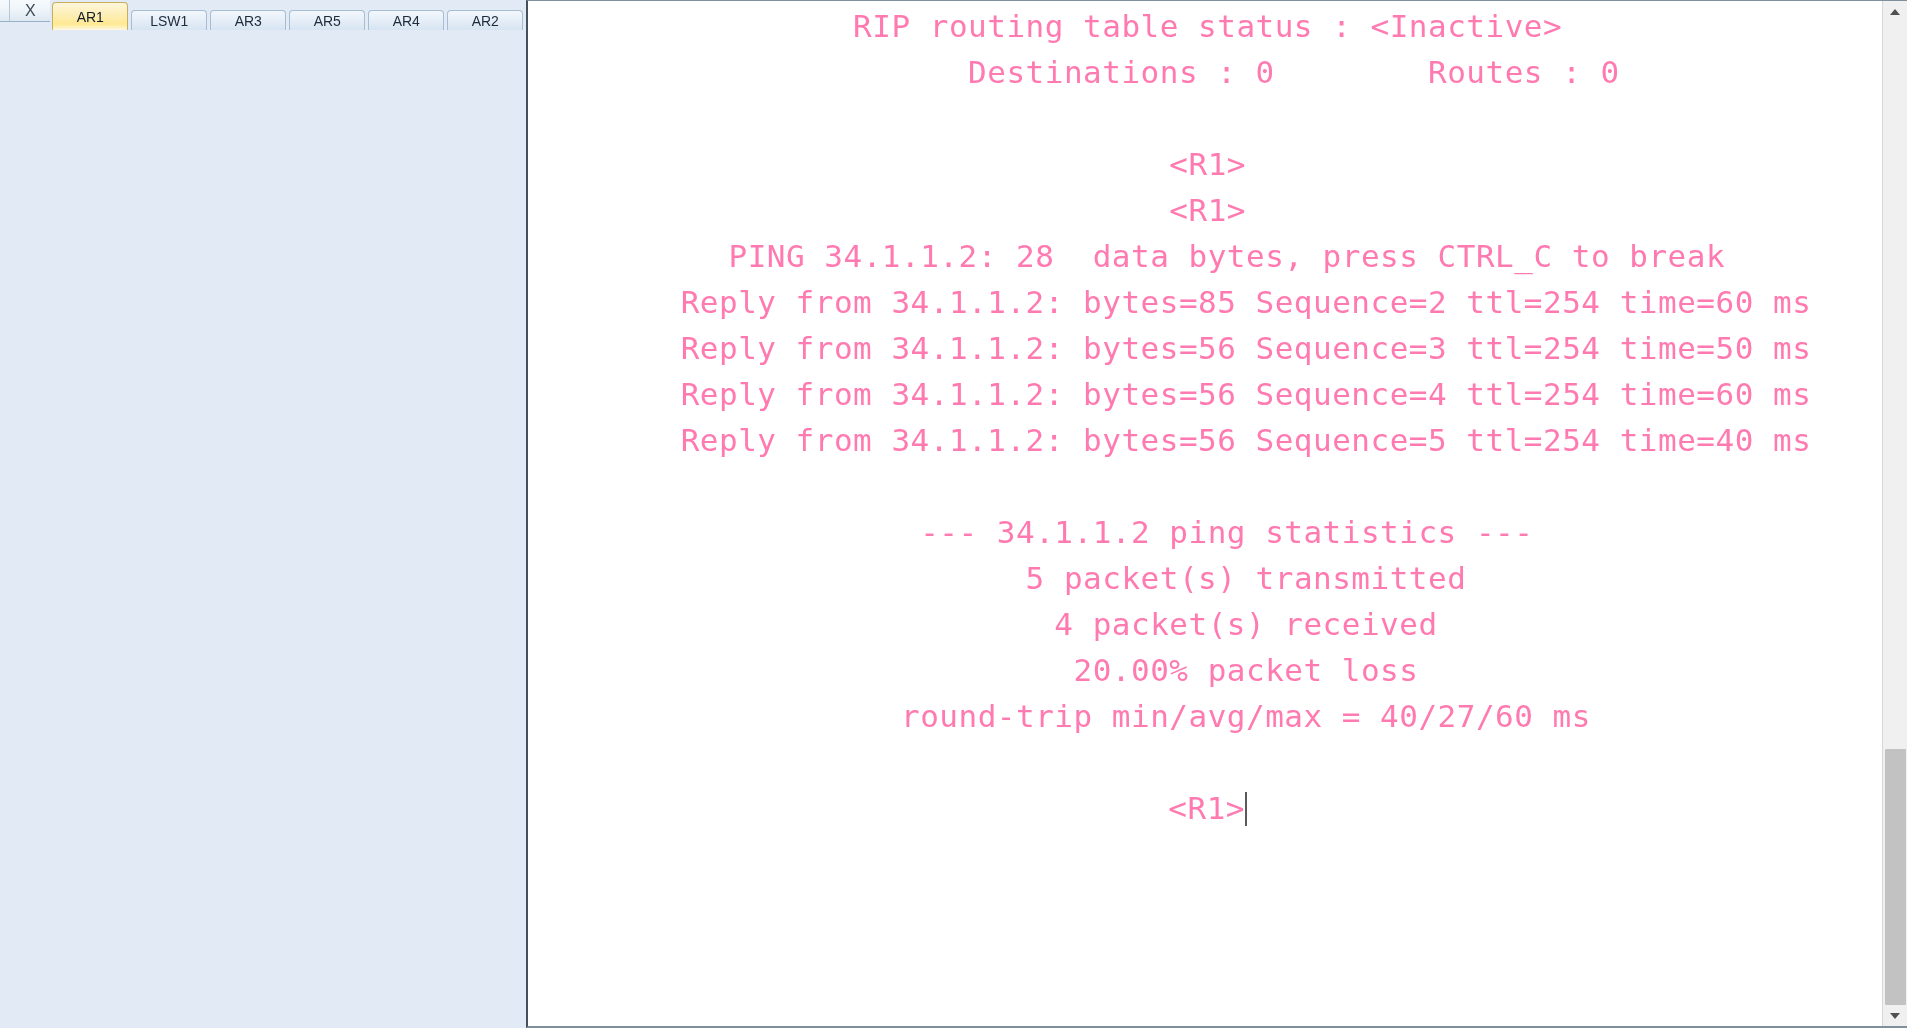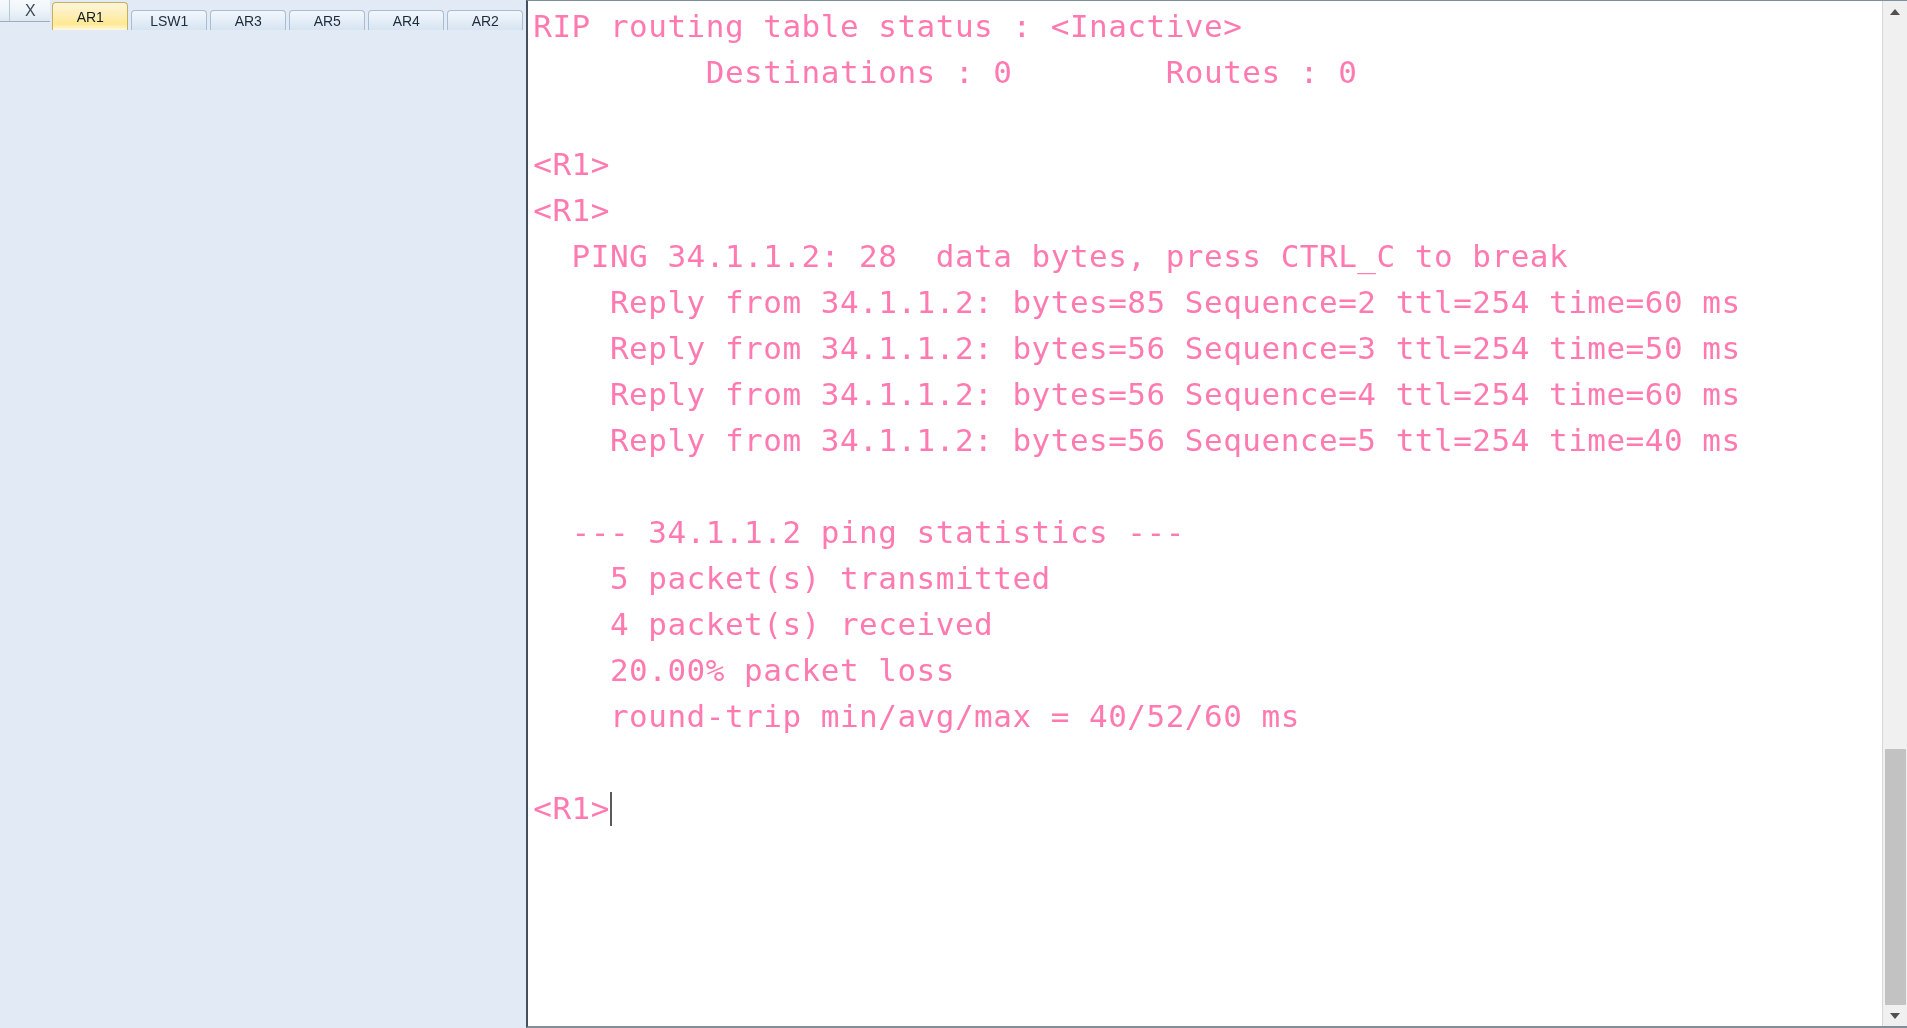--- a/index.html
+++ b/index.html
@@ -152,20 +152,21 @@
     min-height: 0;
     position: relative;
   }
 
   .terminal {
     flex: 1 1 auto;
     background: #ffffff;
     padding: 2px 0 0 5px;
     overflow: hidden;
     min-width: 0;
+    text-align: center;
   }
 
   .term-line {
     font-family: "DejaVu Sans Mono", "Liberation Mono", monospace;
     font-size: 31px;
     line-height: 46px;
     color: #ff7ab0;
     white-space: pre;
     height: 46px;
     letter-spacing: 0.5px;
@@ -292,21 +293,21 @@
         <div class="term-line">  PING 34.1.1.2: 28  data bytes, press CTRL_C to break</div>
         <div class="term-line">    Reply from 34.1.1.2: bytes=85 Sequence=2 ttl=254 time=60 ms</div>
         <div class="term-line">    Reply from 34.1.1.2: bytes=56 Sequence=3 ttl=254 time=50 ms</div>
         <div class="term-line">    Reply from 34.1.1.2: bytes=56 Sequence=4 ttl=254 time=60 ms</div>
         <div class="term-line">    Reply from 34.1.1.2: bytes=56 Sequence=5 ttl=254 time=40 ms</div>
         <div class="term-line"></div>
         <div class="term-line">  --- 34.1.1.2 ping statistics ---</div>
         <div class="term-line">    5 packet(s) transmitted</div>
         <div class="term-line">    4 packet(s) received</div>
         <div class="term-line">    20.00% packet loss</div>
-        <div class="term-line">    round-trip min/avg/max = 40/52/60 ms</div>
+        <div class="term-line">    round-trip min/avg/max = 40/27/60 ms</div>
         <div class="term-line"></div>
         <div class="term-line"><span>&lt;R1&gt;</span><span class="caret"></span></div>
       </div>
 
     <div class="vscroll">
       <div class="sb-arrow">
         <span class="arrow-up"></span>
       </div>
       <div class="sb-track">
         <div class="sb-thumb" id="sb-thumb" style="top: 74%; height: 26%;"></div>

